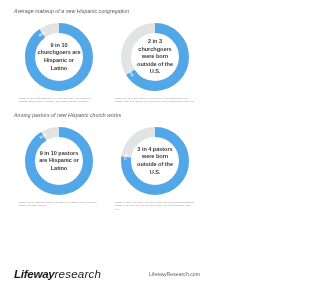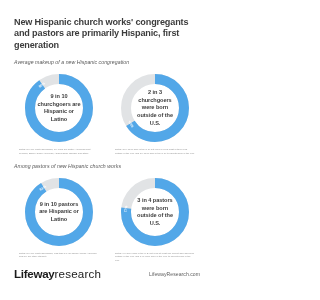--- a/index.html
+++ b/index.html
@@ -136,20 +136,21 @@
     align-items: center;
     justify-content: space-between;
   }
 
   .logo {
     font-size: 11.6px;
     line-height: 12px;
     color: #1b1b1b;
     letter-spacing: -0.3px;
     white-space: nowrap;
+    font-style: italic;
   }
 
   .logo-bold {
     font-weight: bold;
   }
 
   .logo-light {
     font-weight: normal;
     letter-spacing: 0.2px;
   }
@@ -159,21 +160,20 @@
     color: #5e5e5e;
     letter-spacing: 0.05px;
     white-space: nowrap;
   }
 </style>
 </head>
 <body>
 
 <div class="page">
 
-  <h1 class="title">New Hispanic church works' congregants and pastors are primarily Hispanic, first generation</h1>
 
   <h2 class="section-head">Average makeup of a new Hispanic congregation</h2>
 
   <div class="chart-row">
 
     <div class="chart-cell">
       <div class="donut-wrap">
         <div class="donut">
           <svg viewBox="0 0 74 74">
             <circle cx="37" cy="37" r="29" fill="none" stroke="#e1e3e5" stroke-width="10"></circle>

